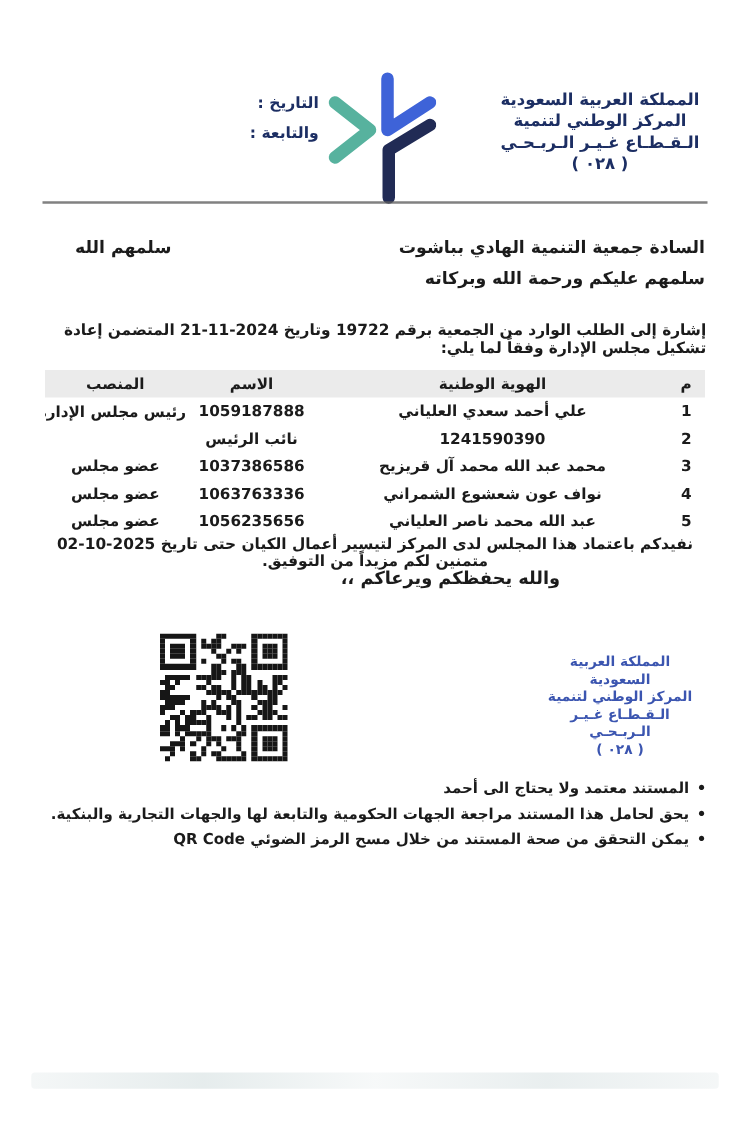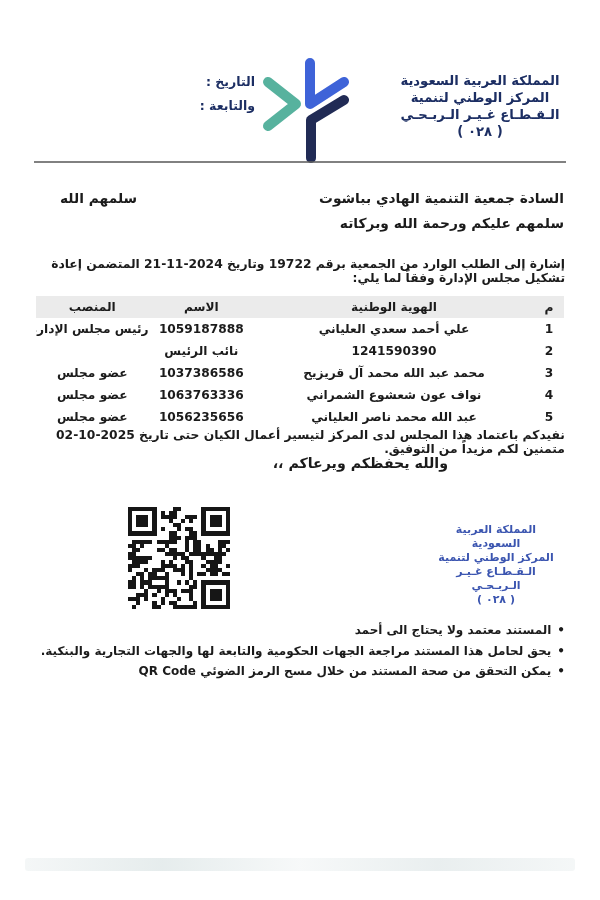--- a/index.html
+++ b/index.html
@@ -29,21 +29,21 @@
   .blessing{position:absolute;left:60px;top:190px;font-size:13.8px;font-weight:bold;}
   .greeting{position:absolute;right:36px;top:215px;font-size:13.8px;font-weight:bold;}
   .refline{position:absolute;right:35px;left:35px;top:257px;font-size:12.3px;font-weight:bold;text-align:right;}
   
   .members{position:absolute;right:36px;top:296px;width:528px;font-size:12.2px;}
   .trow{display:grid;grid-template-columns:5.7% 53% 20% 21.3%;height:22px;line-height:22px;align-items:center;}
   .trow > div{text-align:center;font-weight:bold;overflow:hidden;white-space:nowrap;}
   .thead{background:#ebebeb;}
   .cell-no{direction:ltr;}
   
-  .approval{position:absolute;right:35px;left:35px;top:428px;font-size:12.3px;font-weight:bold;text-align:right;}
+  .approval{position:absolute;right:35px;left:35px;top:428px;font-size:12.3px;font-weight:bold;text-align:center;}
   .prayer{position:absolute;right:152px;top:455px;font-size:14.2px;font-weight:bold;}
   
   #qr{
     position:absolute;left:128px;top:507px;width:102px;height:102px;
     display:grid;grid-template-columns:repeat(25,1fr);grid-template-rows:repeat(25,1fr);
   }
   #qr i{background:#161616;display:block;}
   .stamp{
     position:absolute;right:38px;top:523px;width:132px;text-align:center;
     color:#3b55b0;font-weight:bold;font-size:11px;line-height:14px;

